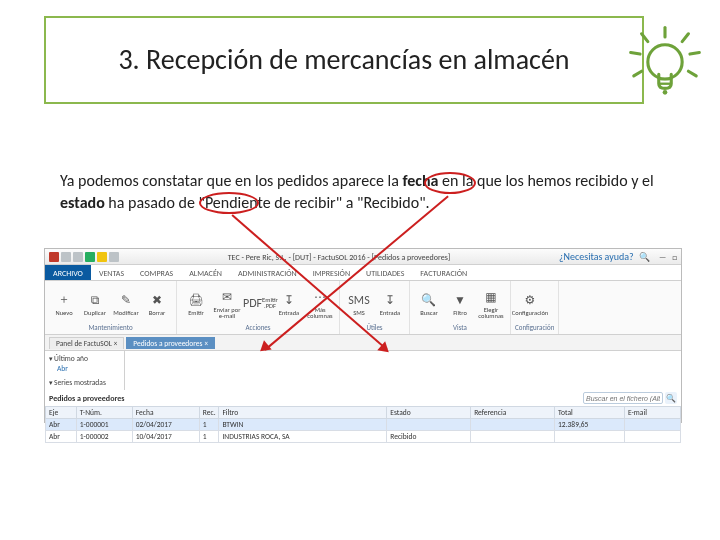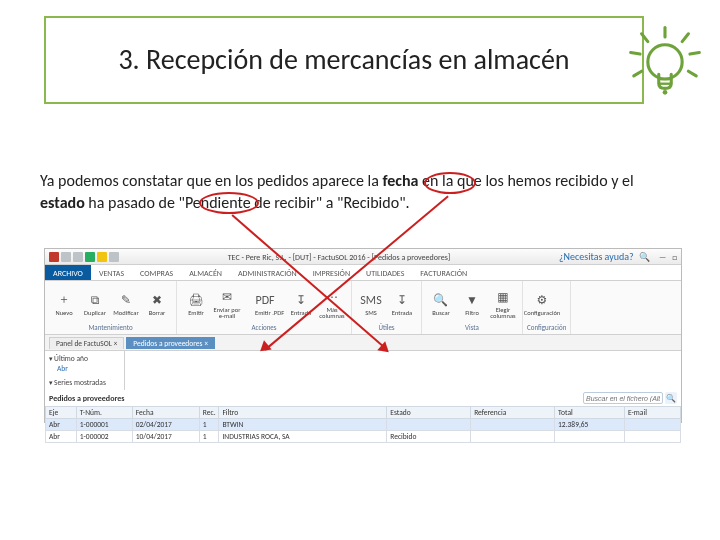--- a/index.html
+++ b/index.html
@@ -13,21 +13,21 @@
     display: flex; align-items: center; justify-content: center;
     text-align: center; padding: 4px 8px;
   }
   .title-box h1 { font-weight: 400; font-size: 28px; color: #222; line-height: 1.15; }
 
   
   .bulb { position: absolute; right: 16px; top: 26px; width: 78px; height: 78px; }
 
   
   .body-text {
-    position: absolute; left: 40px; top: 170px; width: 620px;
+    position: absolute; left: 60px; top: 170px; width: 620px;
     font-size: 16px; color: #222; line-height: 1.35;
   }
   .body-text b { font-weight: 700; }
 
   
   .shot {
     position: absolute; left: 44px; top: 248px; width: 638px; height: 175px;
     border: 1px solid #bbb; font-size: 8.5px; background: #fff;
   }
   .titlebar { display:flex; align-items:center; height:16px; background: linear-gradient(#fcfcfc,#ebebeb); border-bottom:1px solid #d0d0d0; padding:0 4px; }
@@ -174,21 +174,21 @@
         <div class="rgroup">
           <div class="icons">
             <div style="display: flex; flex-direction: column; align-items: center; width: 30px;">
               <div class="ico">🖨</div>
               <div class="ico-label">Emitir</div>
             </div>
             <div style="display: flex; flex-direction: column; align-items: center; width: 30px;">
               <div class="ico">✉</div>
               <div class="ico-label">Enviar por e-mail</div>
             </div>
-            <div style="display: flex; flex-direction: column; align-items: flex-start; width: 30px; margin-left: 12px;">
+            <div style="display: flex; flex-direction: row; align-items: center; width: 30px;">
               <div class="ico">PDF</div>
               <div class="ico-label">Emitir .PDF</div>
             </div>
             <div style="display: flex; flex-direction: column; align-items: center; width: 30px;">
               <div class="ico">↧</div>
               <div class="ico-label">Entrada</div>
             </div>
             <div style="display: flex; flex-direction: column; align-items: center; width: 30px;">
               <div class="ico">⋯</div>
               <div class="ico-label">Más columnas</div>

